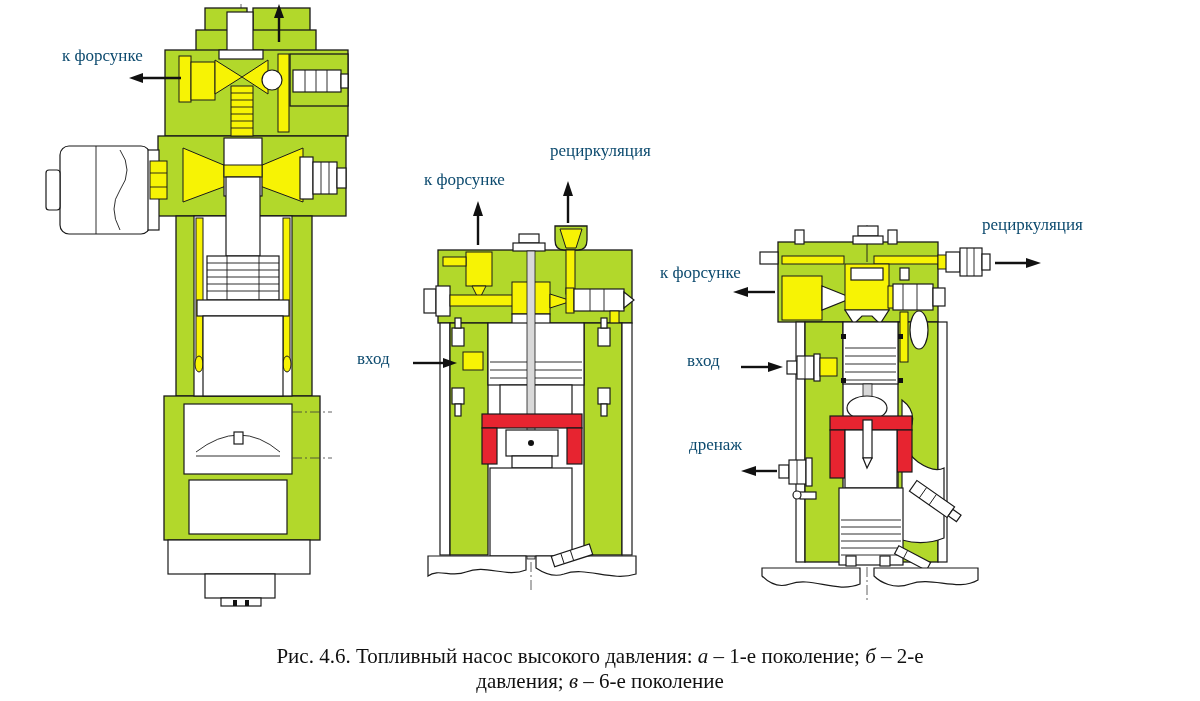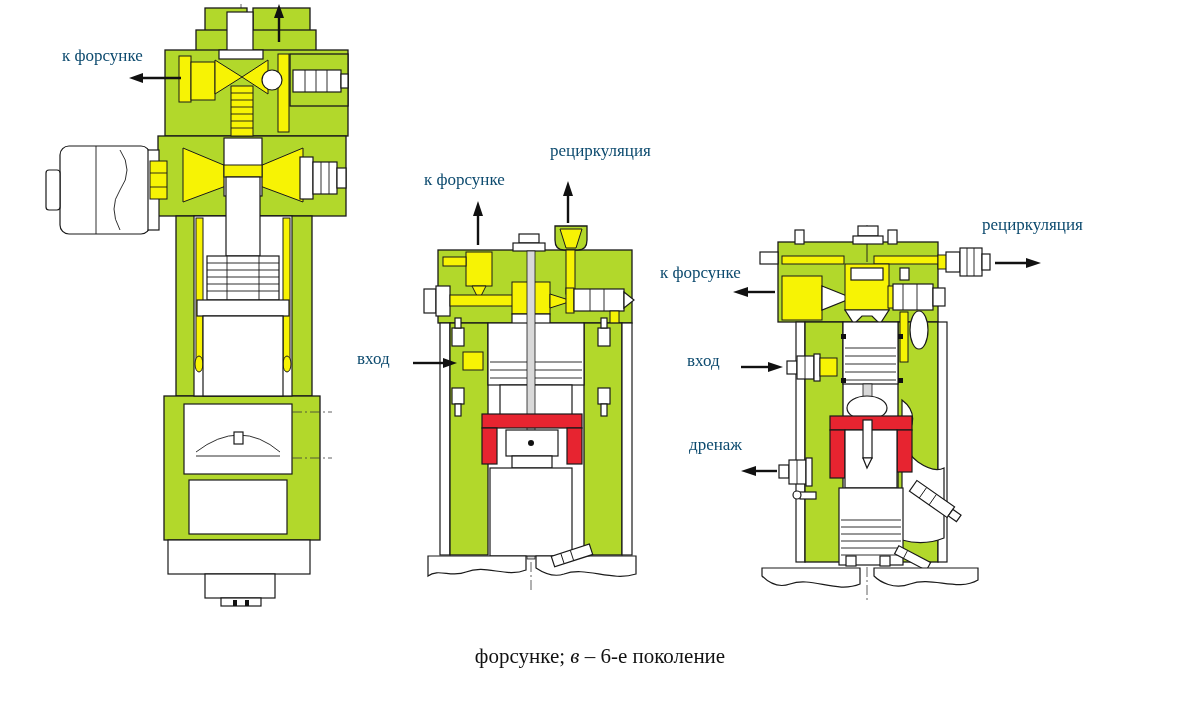--- a/index.html
+++ b/index.html
@@ -344,16 +344,17 @@
 <div class="lbl" style="left:62px;top:47px;">к форсунке</div>
 <div class="lbl" style="left:424px;top:171px;">к форсунке</div>
 <div class="lbl" style="left:550px;top:142px;">рециркуляция</div>
 <div class="lbl" style="left:357px;top:350px;">вход</div>
 <div class="lbl" style="left:982px;top:216px;">рециркуляция</div>
 <div class="lbl" style="left:660px;top:264px;">к форсунке</div>
 <div class="lbl" style="left:687px;top:352px;">вход</div>
 <div class="lbl" style="left:657px;top:436px;margin-left:32px;">дренаж</div>
 
 <div class="caption">
-  <div><span>форсунке; </span><i>в</i><span> – 6-е поколение</span></div>
+  <div><span>Рис. 4.6. Топливный насос высокого давления: </span><i>а</i><span> – 1-е поколение; </span><i>б</i><span> – 2-е</span></div>
+  <div><span>давления; </span><i>в</i><span> – 6-е поколение</span></div>
 </div>
 
 </div>
 
 </body></html>

